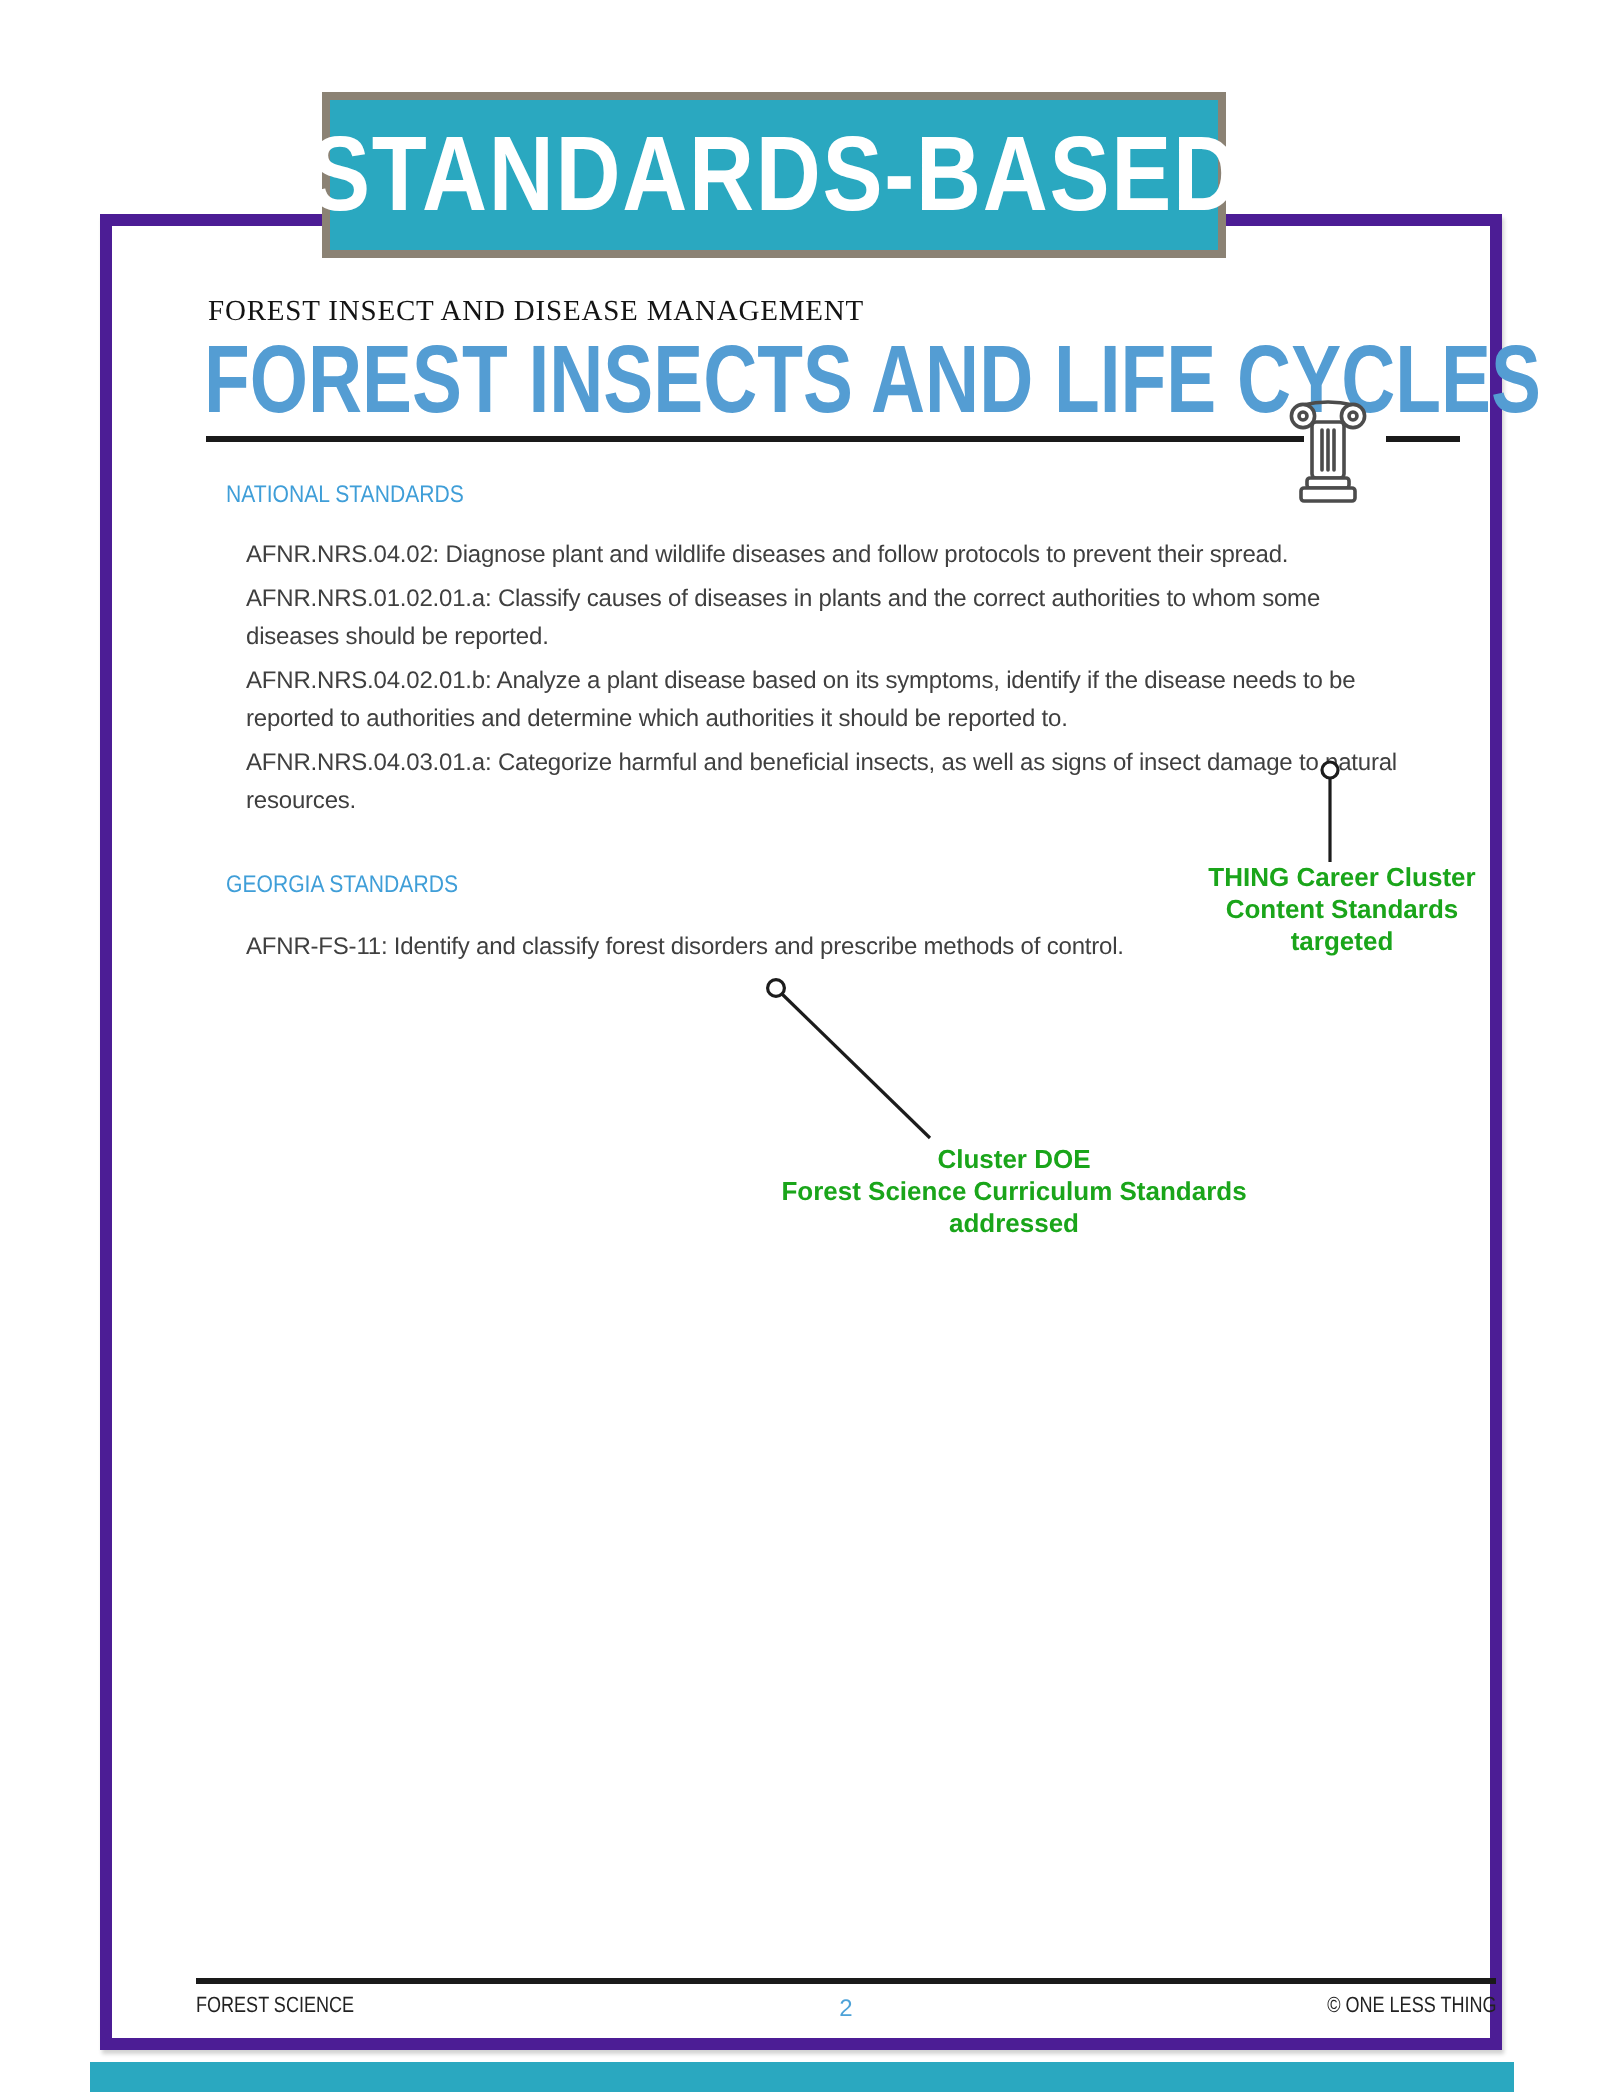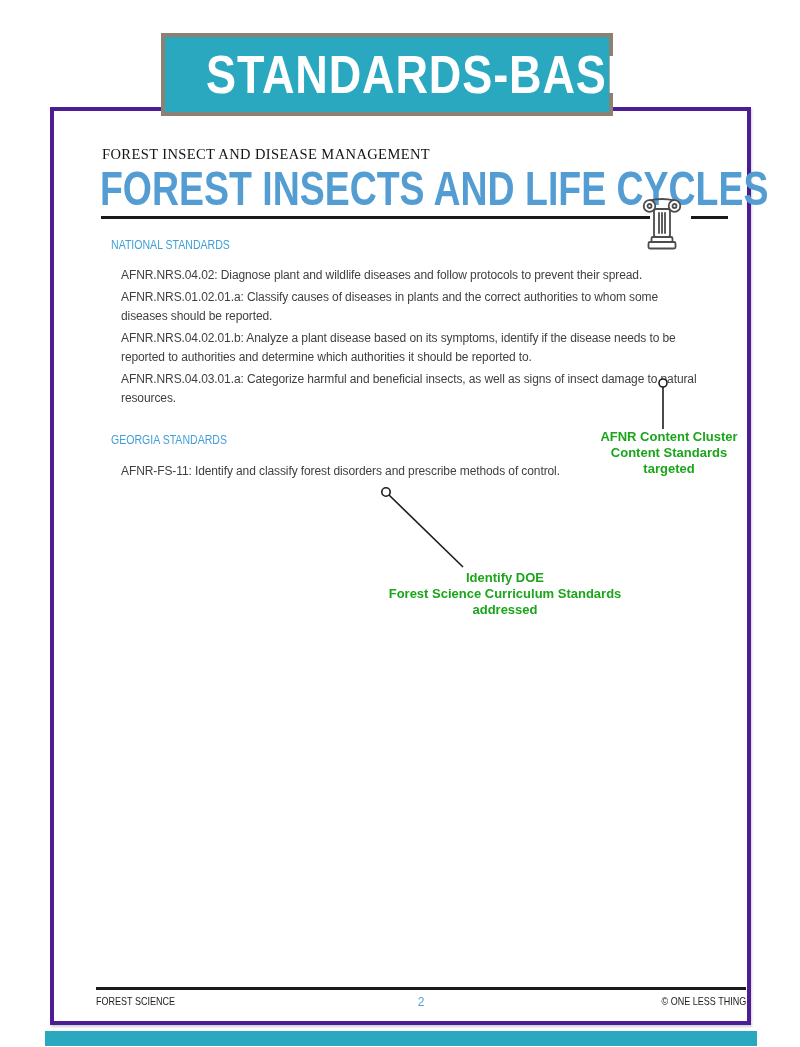--- a/index.html
+++ b/index.html
@@ -9,26 +9,26 @@
   }
   *{margin:0;padding:0;box-sizing:border-box}
   html,body{width:800px;height:1047px;background:#fff;overflow:hidden;
     font-family:"Liberation Sans",sans-serif;position:relative}
   .abs{position:absolute}
   .condensed{display:inline-block;white-space:nowrap;transform:scaleX(.82);transform-origin:0 50%}
   .condensed-c{display:inline-block;white-space:nowrap;transform:scaleX(.85);transform-origin:50% 50%}
 
   
   .page{position:absolute;left:50px;top:107px;width:701px;height:918px;background:#fff;
-    border:4px solid #4c1d95;box-shadow:1px 2px 2px rgba(0,0,0,.18)}
+    border:6px solid #4c1d95;box-shadow:1px 2px 2px rgba(0,0,0,.18)}
 
   
-  .banner{position:absolute;left:161px;top:33px;width:452px;height:83px;
+  .banner{position:absolute;left:161px;top:46px;width:452px;height:83px;
     background:var(--teal);border:4px solid var(--banner_border);
-    display:flex;align-items:center;z-index:5}
+    display:flex;align-items:center;justify-content:center;z-index:5}
   .banner-text{font-size:53px;font-weight:700;color:#fff;letter-spacing:1px}
 
   
   .eyebrow{left:48px;top:35px;font-family:"Liberation Serif",serif;font-size:14.5px;
     letter-spacing:.4px;color:#141414;white-space:nowrap}
   .doc-title{left:46px;top:53px;font-size:48px;font-weight:700;line-height:1.04;
     color:var(--title_blue);letter-spacing:0}
   .doc-title .condensed{transform:scaleX(.78)}
   .rule-a{left:47px;top:105px;width:549px;height:3px;background:var(--rule)}
   .rule-b{left:637px;top:105px;width:37px;height:3px;background:var(--rule)}
@@ -111,31 +111,31 @@
   </div>
   <div class="abs stds stds-2">
     <p>AFNR-FS-11: Identify and classify forest disorders and prescribe methods of control.</p>
   </div>
 
   <svg class="callout-svg callout-1" viewBox="0 0 24 58">
     <line x1="12" y1="12" x2="12" y2="54" stroke="#1c1c1c" stroke-width="1.6"></line>
     <circle cx="12" cy="8" r="4" fill="#fff" stroke="#1c1c1c" stroke-width="1.6"></circle>
   </svg>
   <div class="abs annotation annotation-1">
-    <div>AFNR Content Cluster</div>
+    <div>THING Career Cluster</div>
     <div>Content Standards</div>
     <div>targeted</div>
   </div>
 
   <svg class="callout-svg callout-2" viewBox="0 0 94 90">
     <line x1="11" y1="11" x2="85" y2="83" stroke="#1c1c1c" stroke-width="1.6"></line>
     <circle cx="8" cy="8" r="4.2" fill="#fff" stroke="#1c1c1c" stroke-width="1.6"></circle>
   </svg>
   <div class="abs annotation annotation-2">
-    <div>Identify DOE</div>
+    <div>Cluster DOE</div>
     <div>Forest Science Curriculum Standards addressed</div>
   </div>
 
   <div class="abs footer-rule"></div>
   <div class="abs footer">
     <span class="f-left">
       <span class="condensed">FOREST SCIENCE</span>
     </span>
     <span class="f-center">2</span>
     <span class="f-right">

